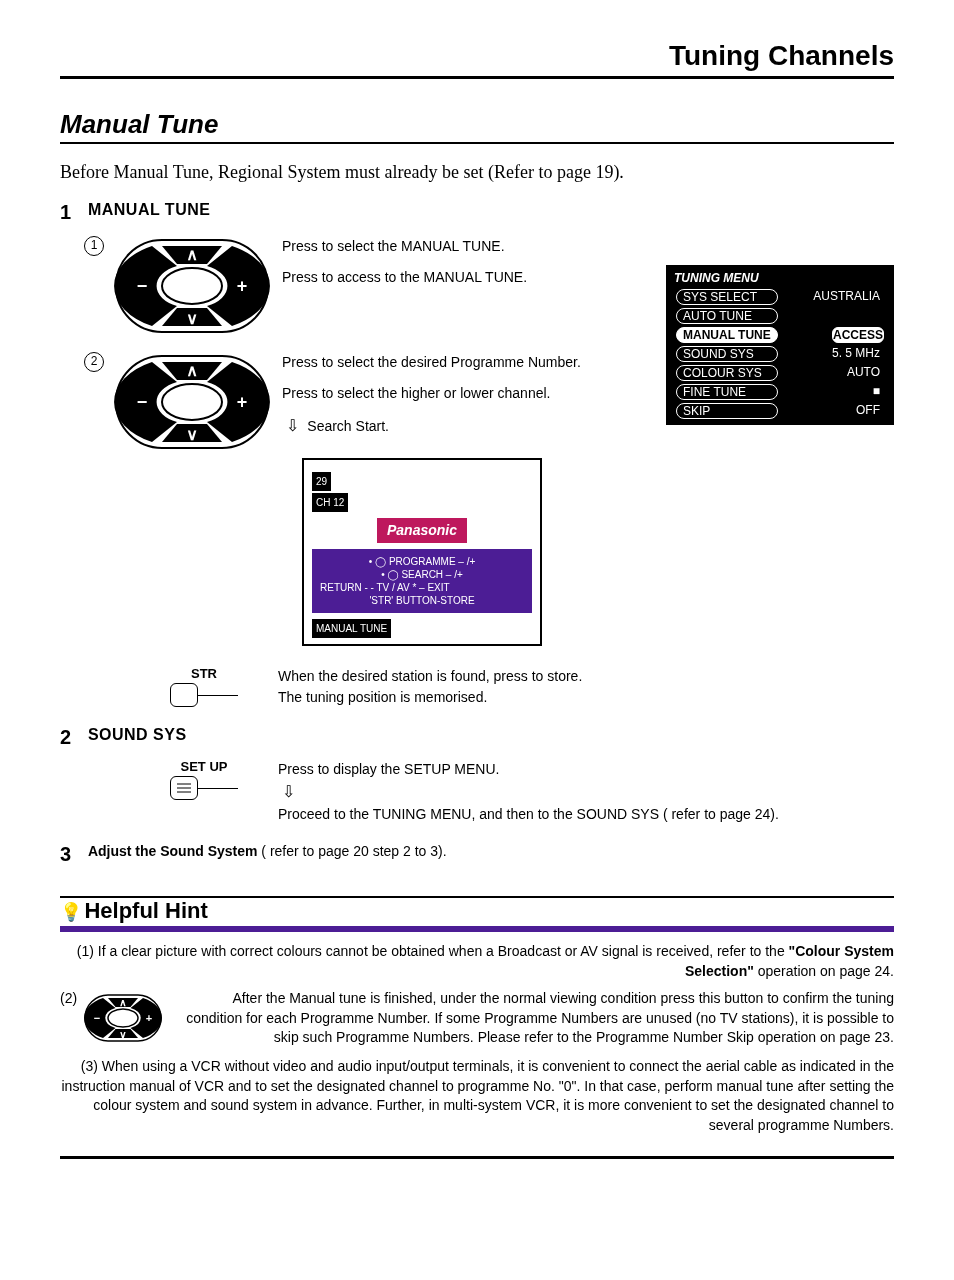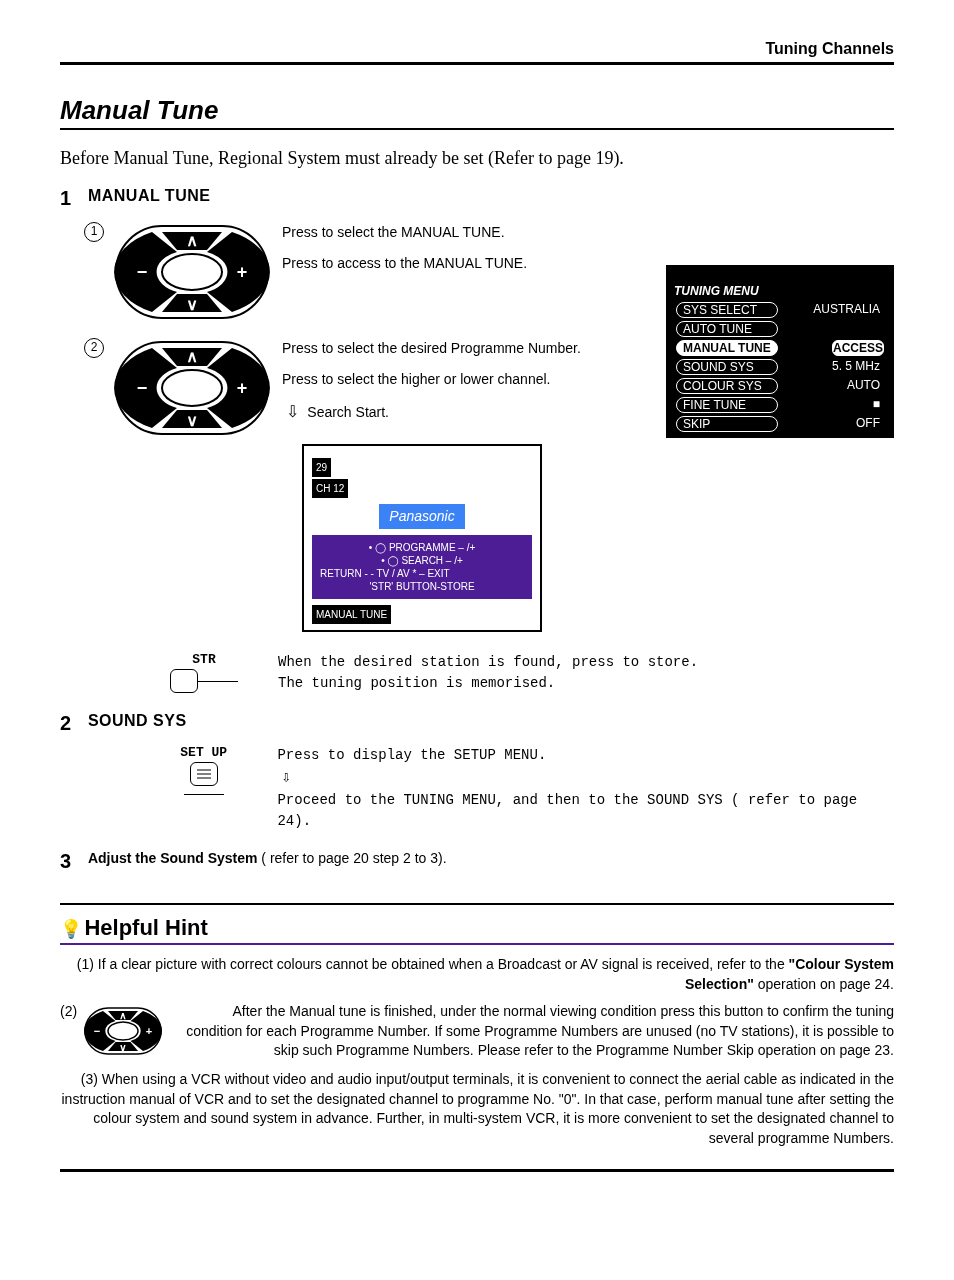--- a/index.html
+++ b/index.html
@@ -6,21 +6,21 @@
     font-family: Arial, Helvetica, sans-serif;
     background: #fff;
     color: #000;
     margin: 0;
     padding: 40px 60px;
     width: 834px;
     font-size: 14px;
   }
   .page-header {
     text-align: right;
-    font-size: 16px;
+    font-size: 28px;
     font-weight: bold;
     border-bottom: 3px solid #000;
     padding-bottom: 4px;
     margin-bottom: 30px;
   }
   .section-title {
     font-size: 26px;
     font-weight: bold;
     font-style: italic;
     border-bottom: 2px solid #000;
@@ -83,21 +83,20 @@
     background: #000;
     color: #fff;
     font-family: "Arial Narrow", Arial, sans-serif;
     font-size: 12px;
     padding: 4px;
   }
   .menu-title {
     font-weight: bold;
     font-style: italic;
     padding: 2px 4px;
-    margin-top: 13px;
   }
   .menu-row {
     display: flex;
     justify-content: space-between;
     padding: 1px 6px;
     margin: 1px 0;
   }
   .menu-row .l {
     border: 1px solid #fff;
     border-radius: 8px;
@@ -120,51 +119,50 @@
     font-family: "Arial Narrow", Arial, sans-serif;
     font-size: 10px;
     padding: 6px 8px;
     margin-top: 6px;
     line-height: 1.3;
   }
   .osd-tag {
     background:#000;color:#fff;font-size:10px;padding:2px 4px;display:inline-block;
   }
   .pano {
-    background:#3b82f6;color:#fff;font-weight:normal;font-style:italic;padding:2px 10px;display:inline-block;font-size:14px;margin-top:6px;
+    background:#be185d;color:#fff;font-weight:bold;font-style:italic;padding:2px 10px;display:inline-block;font-size:14px;margin-top:6px;
   }
   .btn-label {
     font-weight: bold;
     font-size: 13px;
     margin-bottom: 2px;
   }
   .remote-btn {
     border: 1.5px solid #000;
     border-radius: 6px;
     width: 26px;
     height: 22px;
     display: inline-block;
     vertical-align: middle;
   }
   .btn-row {
     display: flex;
     align-items: flex-start;
     margin: 10px 0 10px 110px;
-    font-family: Liberation Mono, monospace;
   }
   .btn-col { margin-right: 40px; text-align:center; }
   .btn-col .connector { border-top:1.5px solid #000; width:40px; display:inline-block; vertical-align:middle;}
   .hint-title {
     font-size: 22px;
     font-weight: bold;
     padding-bottom: 2px;
     margin: 30px 0 10px 0;
     border-top:2px solid #000;
-    border-bottom:2px solid #4c1d95;
-    padding-top:10px;
+    border-bottom:6px solid #4c1d95;
+    padding-top:0;
   }
   .hint-icon { font-size: 18px; margin-right:2px;}
   .hint-list { font-size: 14px; line-height:1.4; margin-top:10px;text-align:right;}
   .hint-list .hi { margin: 8px 0; }
   .small-nav { width:80px; height:56px; float:left; margin:4px 10px 0 0;}
   .footer-rule { border-top:3px solid #000; margin-top:20px;}
   .downarrow { font-size:16px; margin:0 4px;}
 </style>
 </head>
 <body>

